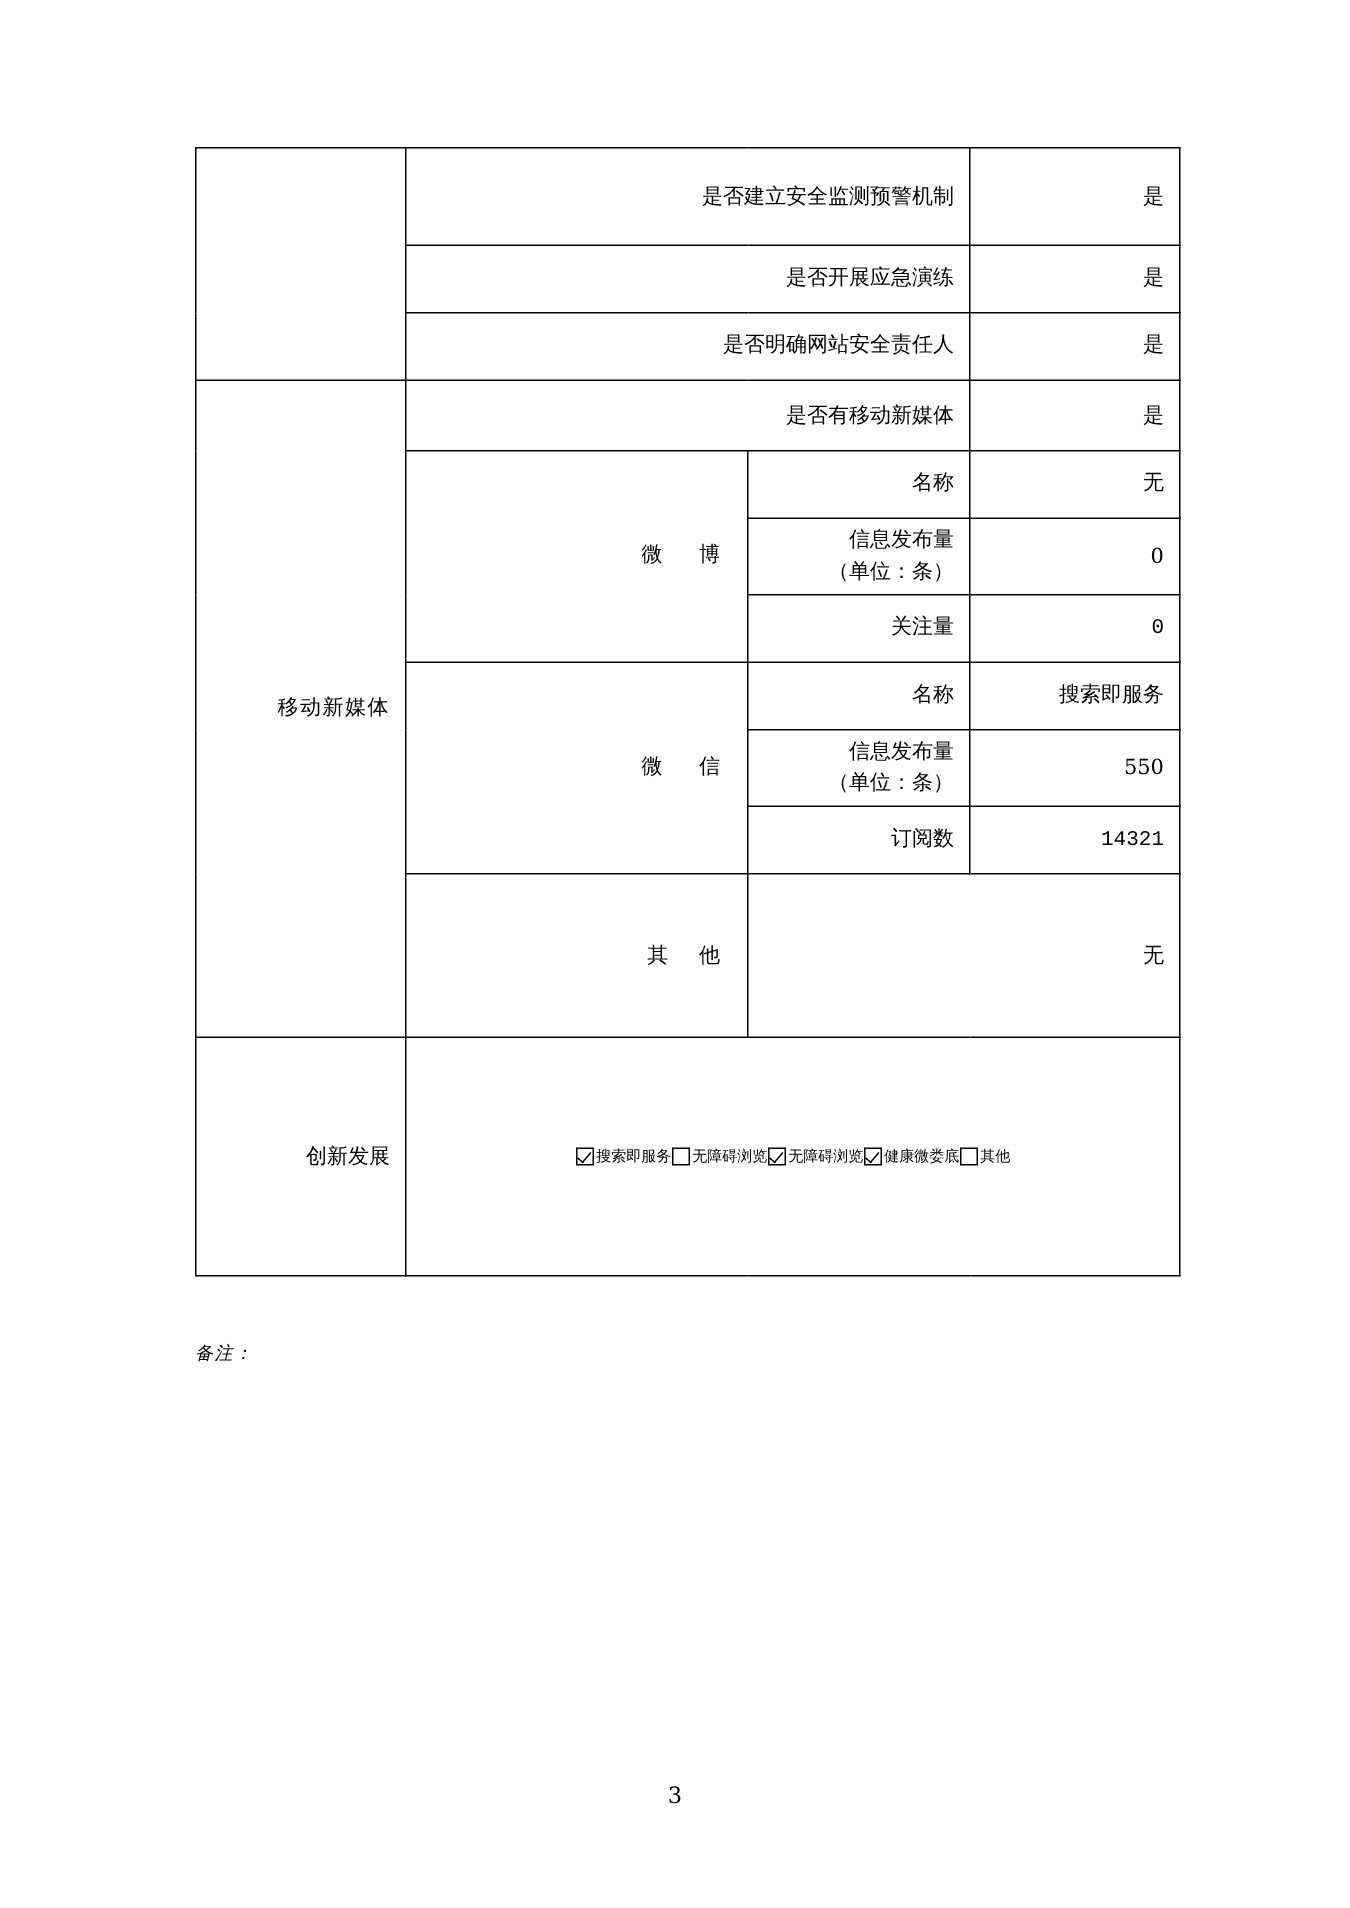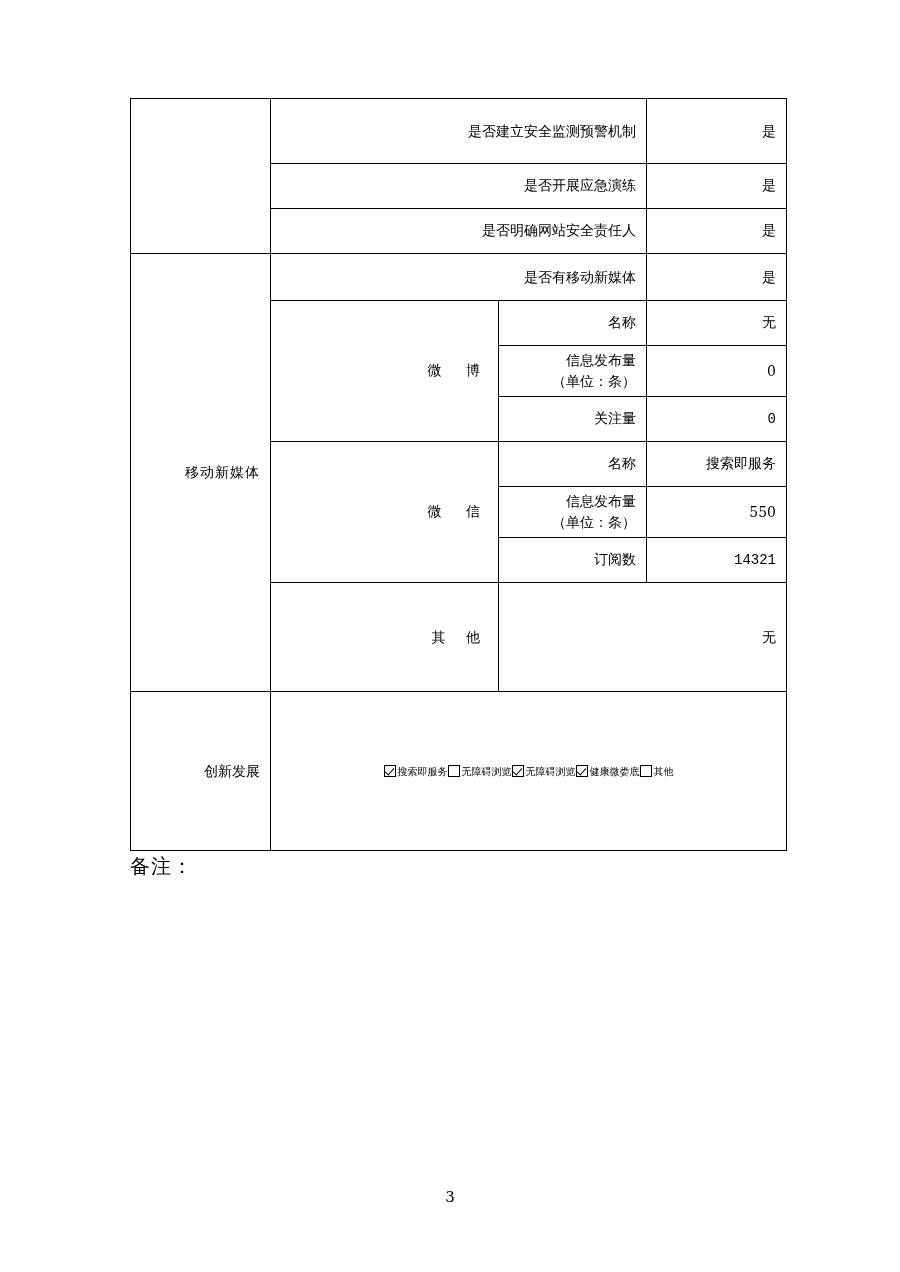--- a/index.html
+++ b/index.html
@@ -84,23 +84,24 @@
     top: 0px;
     width: 4px;
     height: 8px;
     border: solid #000;
     border-width: 0 1.5px 1.5px 0;
     transform: rotate(40deg);
   }
   .remark {
     position: absolute;
     left: 130px;
-    top: 853px;
-    font-size: 20px;
+    top: 894px;
+    font-size: 12px;
     letter-spacing: 1px;
+    font-style: italic;
   }
   .page-number {
     position: absolute;
     left: 0;
     right: 0;
     top: 1188px;
     text-align: center;
     font-size: 15px;
   }
   .col-a { width: 140px; }

